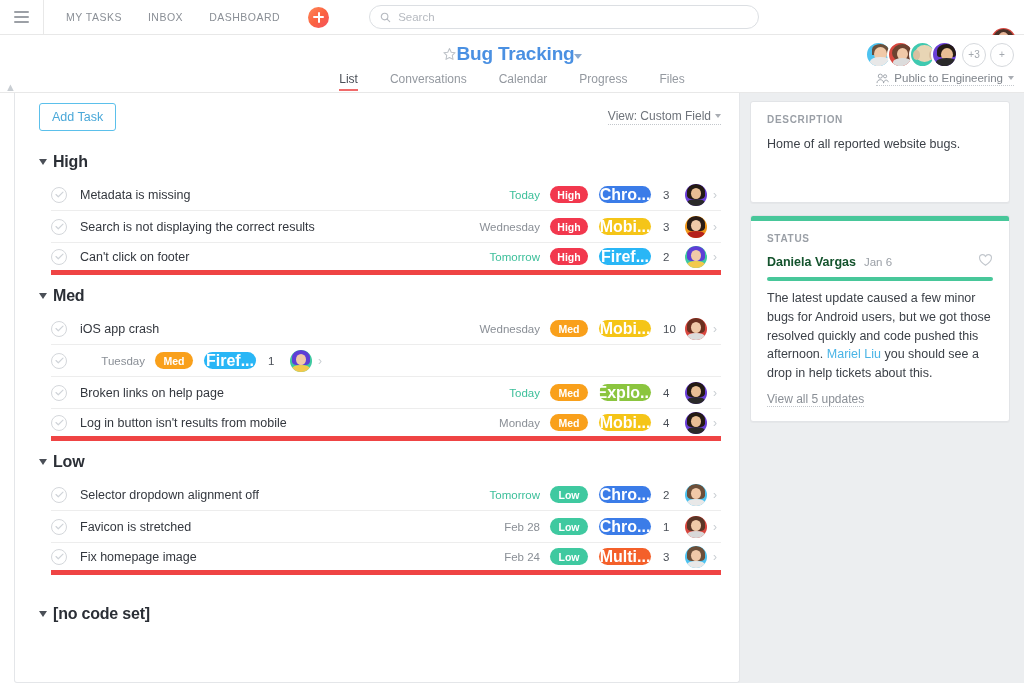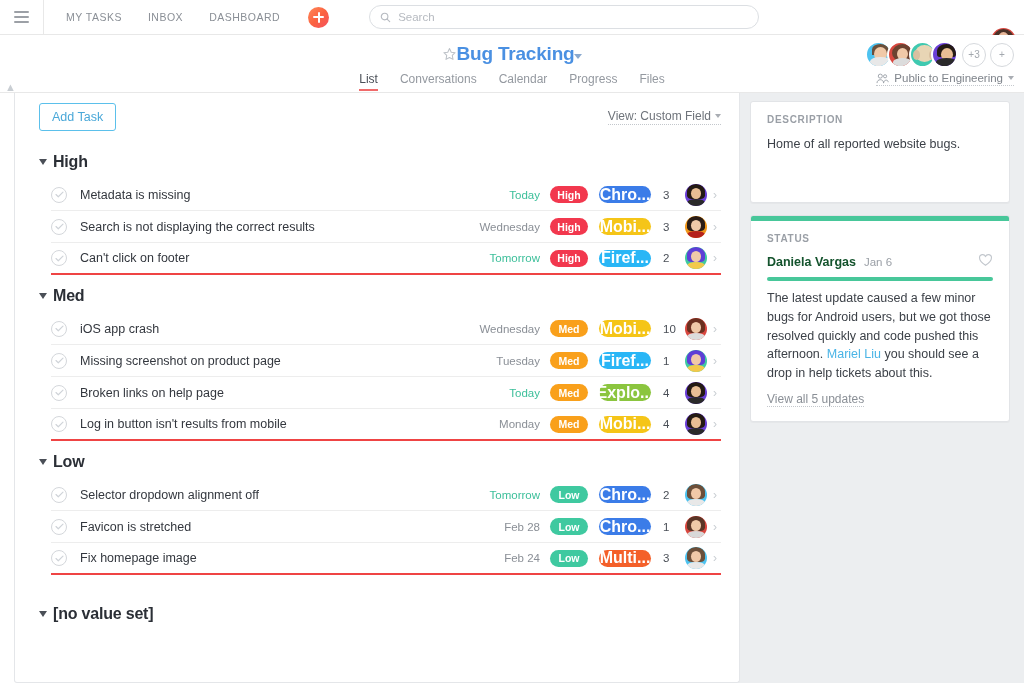--- a/index.html
+++ b/index.html
@@ -88,21 +88,21 @@
   .star-icon { color: #b9bec4; }
   .proj-title {
     font-size: 19px; color: #4a90e2; font-weight: 700; letter-spacing: -0.2px;
     cursor: pointer;
   }
   .proj-caret {
     width:0;height:0;border-left:4.5px solid transparent;border-right:4.5px solid transparent;
     border-top:5px solid #8aa9cf; margin-top:4px;
   }
   .tabs {
-    display:flex; justify-content:center; gap: 22px; margin-top: 7px;
+    display:flex; justify-content:center; gap: 32px; margin-top: 7px;
   }
   .tab {
     font-size: 12px; color: #9499a0; cursor: pointer; padding-bottom: 5px; position: relative;
   }
   .tab.active { color: #4a4f57; }
   .tab.active::after {
     content:''; position:absolute; left: 0; right: 0; bottom: 0; height: 2px;
     background: #f06a6a;
   }
 
@@ -163,21 +163,21 @@
     width:0;height:0;border-left:4.5px solid transparent;border-right:4.5px solid transparent;
     border-top:6px solid #4a4f57;
   }
   .section-title { font-size: 16px; font-weight: 700; color: #2b2f36; letter-spacing: -0.2px; }
 
   .task-row {
     display: flex; align-items: center; height: 32px;
     margin: 0 18px 0 36px; border-bottom: 1px solid #ededed; cursor: pointer;
     position: relative;
   }
-  .task-row:last-child { border-bottom: 2px solid #ef4444; }
+  .task-row:last-child { border-bottom: 5px solid #ef4444; }
   .check {
     width: 16px; height: 16px; border-radius: 50%; border: 1px solid #d4d7db;
     flex: none; display:flex; align-items:center; justify-content:center; cursor:pointer;
   }
   .check svg { display:block; }
   .task-title {
     font-size: 12.5px; color: #33373e; margin-left: 13px; flex: 1;
     white-space: nowrap; overflow: hidden; text-overflow: ellipsis;
   }
   .task-date {
@@ -439,21 +439,20 @@
               </div>
             </span>
             <span class="row-chevron">›</span>
           </div>
           <div class="task-row">
             <span class="check">
               <svg width="9" height="7" viewBox="0 0 10 8">
                 <path d="M1 4l2.6 2.6L9 1.2" fill="none" stroke="#cfd3d8" stroke-width="1.3" stroke-linecap="round" stroke-linejoin="round"></path>
               </svg>
             </span>
-            <span class="task-title">Missing screenshot on product page</span>
             <span class="task-date">Tuesday</span>
             <span class="pill pill-prio" style="background:#f9a01b">Med</span>
             <span class="pill pill-tag" style="background:#29b6f6">Firef...</span>
             <span class="task-count">1</span>
             <span class="av task-av" style="background:#3fc9a0">
               <div class="face">
                 <div style="position:absolute;left:2px;top:0px;width:18px;height:15px;border-radius:50% 50% 25% 25%;background:#5e3fd6"></div>
                 <div style="position:absolute;left:6px;top:4px;width:10px;height:11px;border-radius:50%;background:#f0c9a8"></div>
                 <div style="position:absolute;left:2px;bottom:0;width:18px;height:7px;border-radius:50% 50% 0 0;background:#f2c94c"></div>
               </div>
@@ -563,21 +562,21 @@
                 <div style="position:absolute;left:6px;top:4px;width:10px;height:11px;border-radius:50%;background:#f0c9a8"></div>
                 <div style="position:absolute;left:2px;bottom:0;width:18px;height:7px;border-radius:50% 50% 0 0;background:#e8e8e8"></div>
               </div>
             </span>
             <span class="row-chevron">›</span>
           </div>
         </div>
         <div class="section" style="padding-top: 18px;">
           <div class="section-head">
             <i class="sec-caret"></i>
-            <span class="section-title">[no value set]</span>
+            <span class="section-title">[no code set]</span>
           </div>
         </div>
       </div>
   </div>
 
   <div class="right-col">
     <div class="card desc-card">
       <div class="card-label">DESCRIPTION</div>
       <div class="desc-text">Home of all reported website bugs.</div>
     </div>

